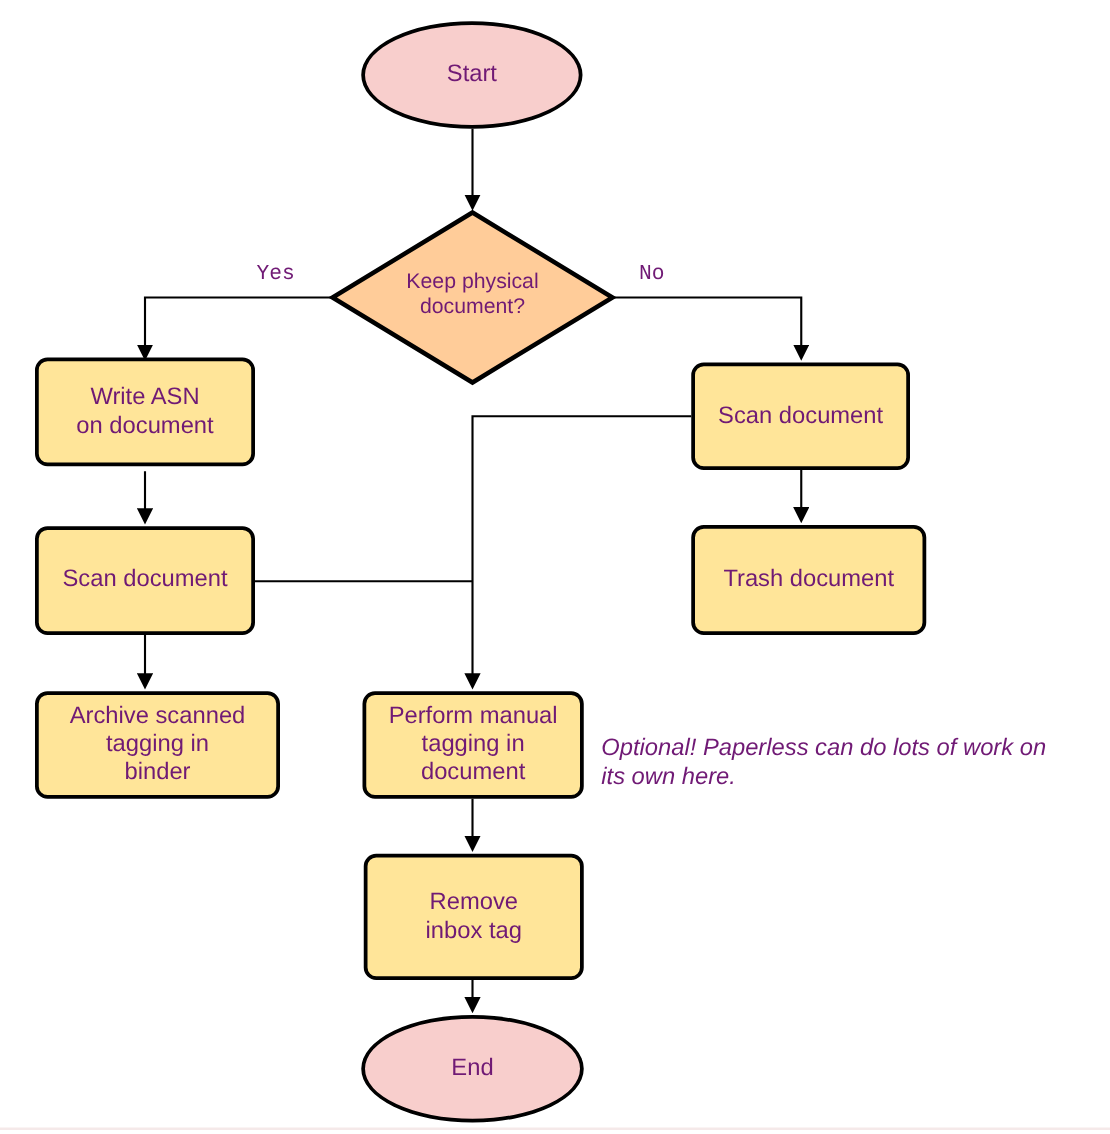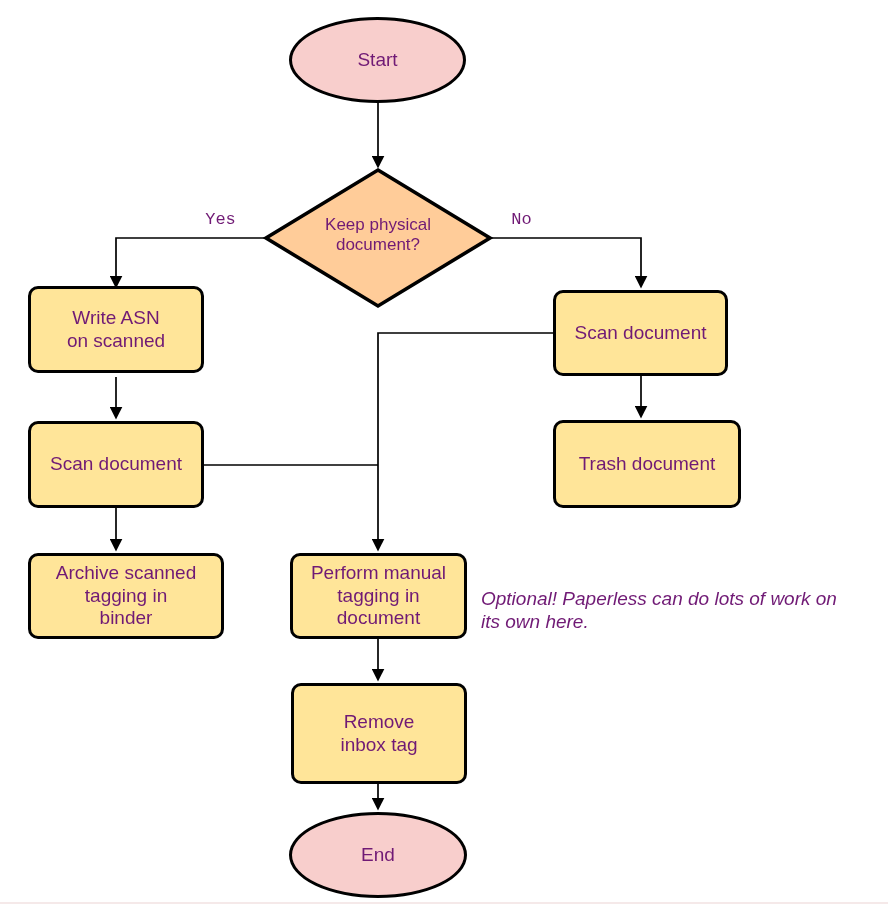--- a/index.html
+++ b/index.html
@@ -124,21 +124,21 @@
     <span class="line">Keep physical</span>
     <span class="line">document?</span>
   </div>
 
   <div class="edge-label" id="label-yes">Yes</div>
   <div class="edge-label" id="label-no">No</div>
 
   <div class="node" id="write-asn">
     <span>
       <span class="line">Write ASN</span>
-      <span class="line">on scanned</span>
+      <span class="line">on document</span>
     </span>
   </div>
 
   <div class="node" id="scan-left">
     <span>Scan document</span>
   </div>
 
   <div class="node" id="archive">
     <span>
       <span class="line">Archive scanned</span>

